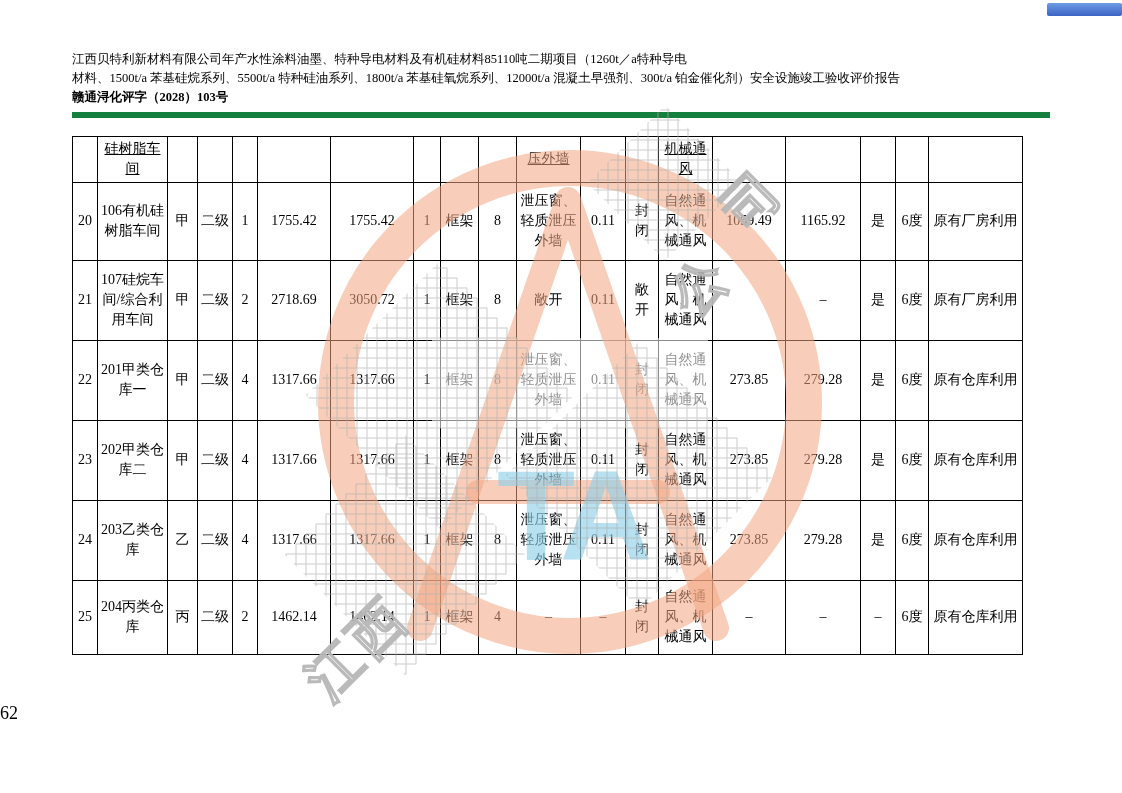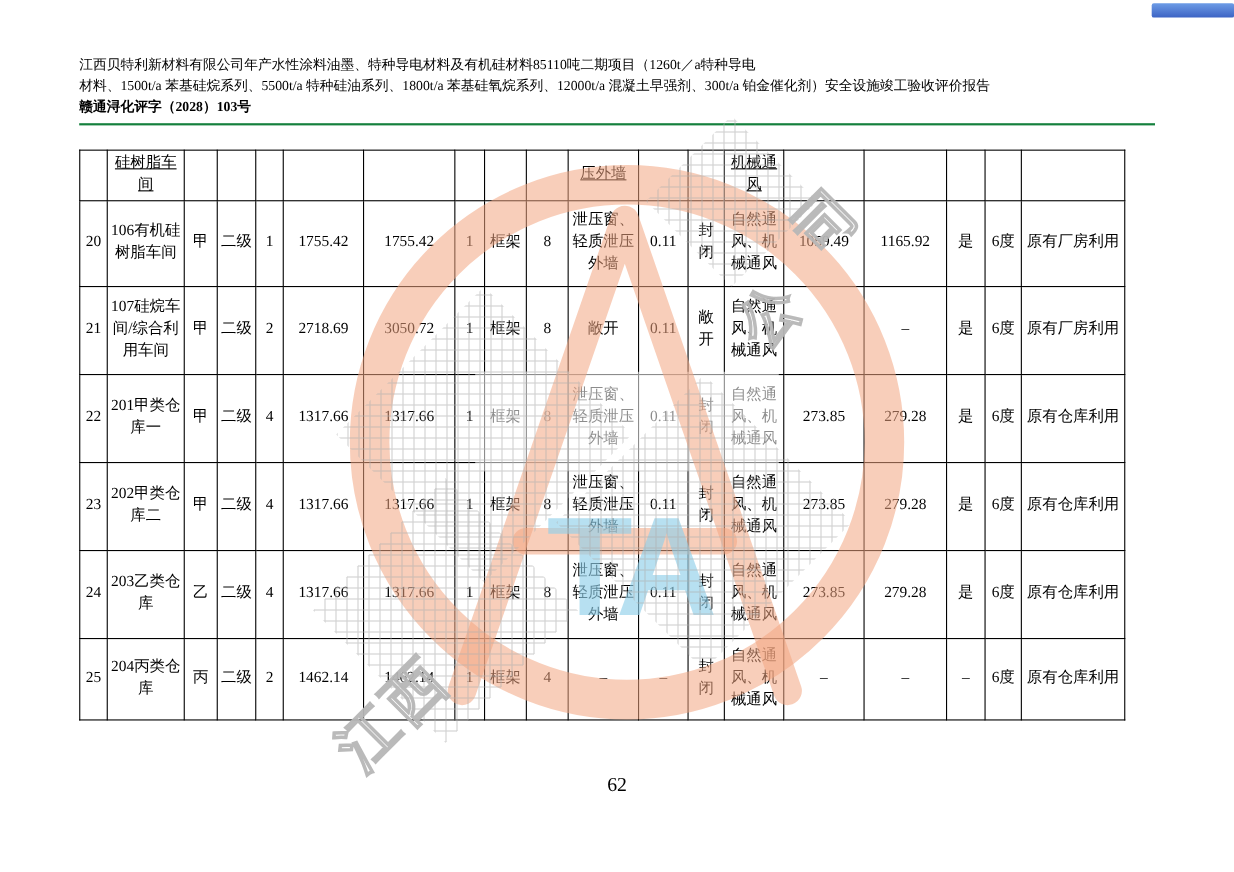--- a/index.html
+++ b/index.html
@@ -6,21 +6,21 @@
   body {
     width:1122px; height:793px; position:relative; overflow:hidden;
     background:#ffffff;
     font-family:"Liberation Serif","DejaVu Serif",serif;
     color:#000;
   }
   
   .doc-header {
     position:absolute; left:72px; top:50px; width:978px;
     font-size:12.5px; line-height:19px;
-    border-bottom:2px solid #15803d; padding-bottom:5px;
+    border-bottom:6px solid #15803d; padding-bottom:5px;
   }
   .doc-header .h3 { font-weight:bold; }
   
   table.main {
     position:absolute; left:72px; top:136px; width:950px;
     border-collapse:collapse; table-layout:fixed;
     border:1.5px solid #000;
   }
   table.main td {
     border:1px solid #000;
@@ -45,21 +45,21 @@
   
   td.c1  { text-align:justify; text-justify:inter-ideograph; padding:3px 6px; word-break:break-all; }
   td.c3, td.c8 { word-break:break-all; padding:2px 8px;margin-left:16px; }
   td.c12, td.c17 { word-break:break-all; padding:2px 7px; }
   td.c10 { text-align:justify; text-justify:inter-ideograph; word-break:break-all; padding:2px 4px;margin-top:12px; }
   td.c13 { text-align:justify; text-justify:inter-ideograph; word-break:break-all; padding:2px 7px; }
   td.c18 { text-align:justify; text-justify:inter-ideograph; padding:3px 6px; word-break:break-all; }
   
   .page-number {
     position:absolute; left:0; top:703px; width:100%;
-    text-align:center; font-size:18px;
+    text-align:left; font-size:18px;
   }
   
   .watermark { position:absolute; inset:0; pointer-events:none; z-index:5; }
   .wm-whitebox {
     position:absolute; left:432px; top:338px; width:276px; height:90px;
     background:rgba(255,255,255,0.55);
   }
   .wm-ring {
     position:absolute; left:318px; top:150px; width:432px; height:432px;
     border:36px solid rgba(243,166,130,0.55); border-radius:50%;

